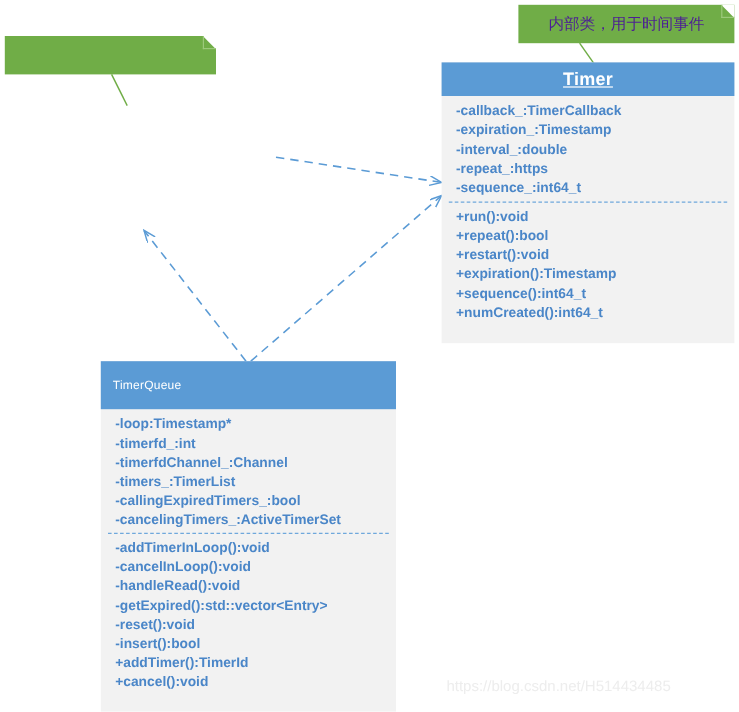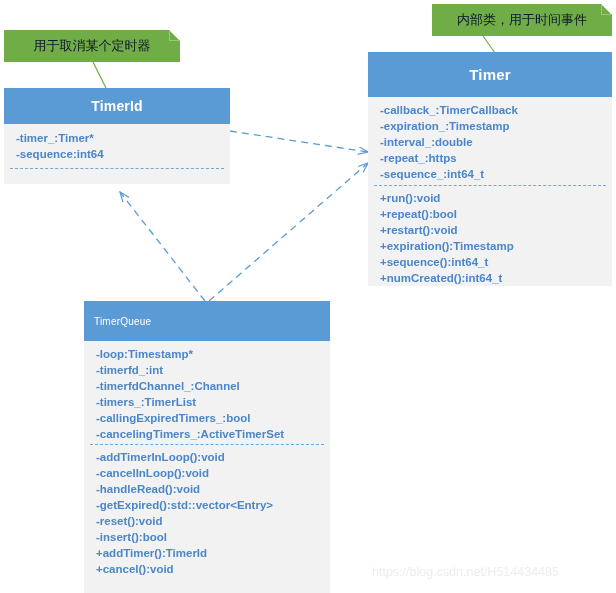--- a/index.html
+++ b/index.html
@@ -60,21 +60,21 @@
   .uml-divider {
     height: 0;
     border-top: 1px dashed #6FA8DC;
     margin: 0 6px;
   }
 
   
   .note {
     position: absolute;
     background: #70AD47;
-    color: #0f172a;
+    color: #4c1d95;
     box-sizing: border-box;
     display: flex;
     align-items: center;
     justify-content: center;
     font-size: 13px;
     white-space: nowrap;
   }
   .note .fold {
     position: absolute;
     top: 0;
@@ -121,45 +121,33 @@
     <line x1="483" y1="36" x2="495" y2="53" stroke="#70AD47" stroke-width="1.2"></line>
 
     <line x1="230" y1="131" x2="368" y2="152" stroke="#5B9BD5" stroke-width="1.3" stroke-dasharray="7,5" marker-end="url(#openArrow)"></line>
 
     <line x1="205" y1="301" x2="120" y2="192" stroke="#5B9BD5" stroke-width="1.3" stroke-dasharray="7,5" marker-end="url(#openArrow)"></line>
 
     <line x1="209" y1="301" x2="368" y2="163" stroke="#5B9BD5" stroke-width="1.3" stroke-dasharray="7,5" marker-end="url(#openArrow)"></line>
   </svg>
 
   <div class="note" style="left:4px; top:30px; width:176px; height:32px;">
-    <span>用于取消某个定时器</span>
     <span class="fold"></span>
     <span class="fold-edge"></span>
   </div>
 
   <div class="note" style="left:432px; top:4px; width:180px; height:32px;">
     <span>内部类，用于时间事件</span>
     <span class="fold"></span>
     <span class="fold-edge"></span>
   </div>
 
-  <div class="uml-class" style="left:4px; top:88px; width:226px; height:96px;">
-    <div class="uml-header center" style="height:36px; font-size:14px;">
-      <span>TimerId</span>
-    </div>
-    <div class="uml-section" style="padding-top:6px;">
-      <div class="uml-member">-timer_:Timer*</div>
-      <div class="uml-member">-sequence:int64</div>
-    </div>
-    <div class="uml-divider"></div>
-    <div class="uml-section" style="height:20px;"></div>
-  </div>
 
   <div class="uml-class" style="left:368px; top:52px; width:244px; height:234px;">
-    <div class="uml-header center" style="height:45px; font-size:15px;">
+    <div class="uml-header center" style="height:28px; font-size:15px;text-decoration:underline;">
       <span>Timer</span>
     </div>
     <div class="uml-section" style="padding-top:5px; padding-bottom:3px;">
       <div class="uml-member">-callback_:TimerCallback</div>
       <div class="uml-member">-expiration_:Timestamp</div>
       <div class="uml-member">-interval_:double</div>
       <div class="uml-member">-repeat_:https</div>
       <div class="uml-member">-sequence_:int64_t</div>
     </div>
     <div class="uml-divider"></div>

